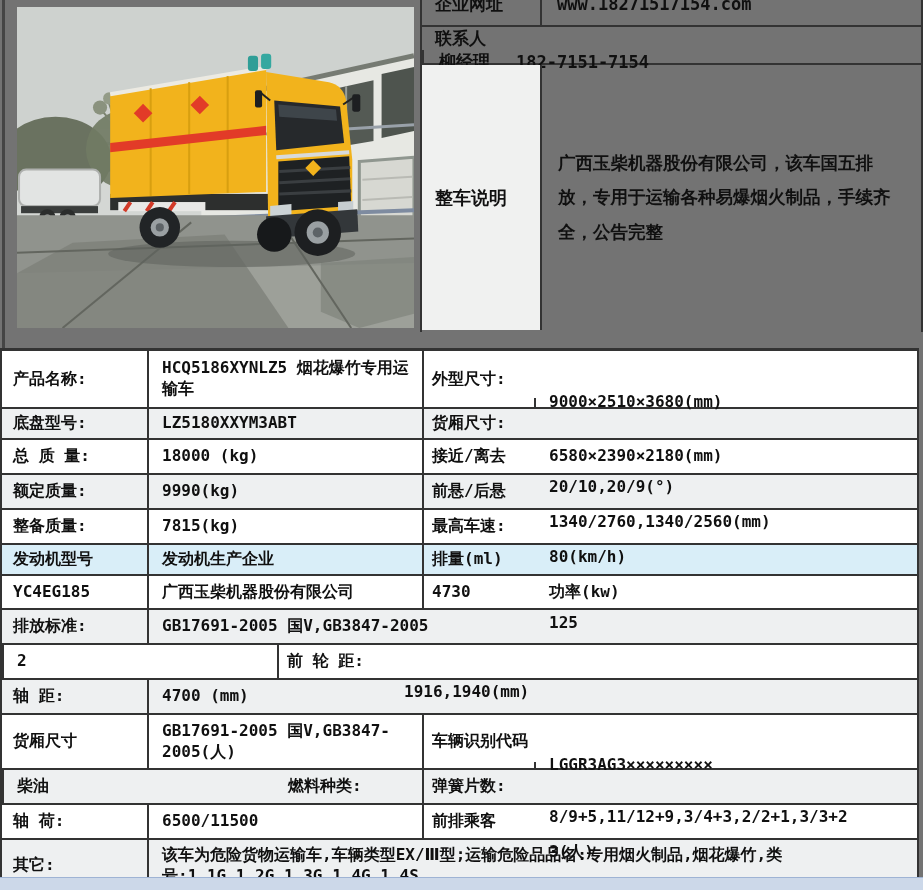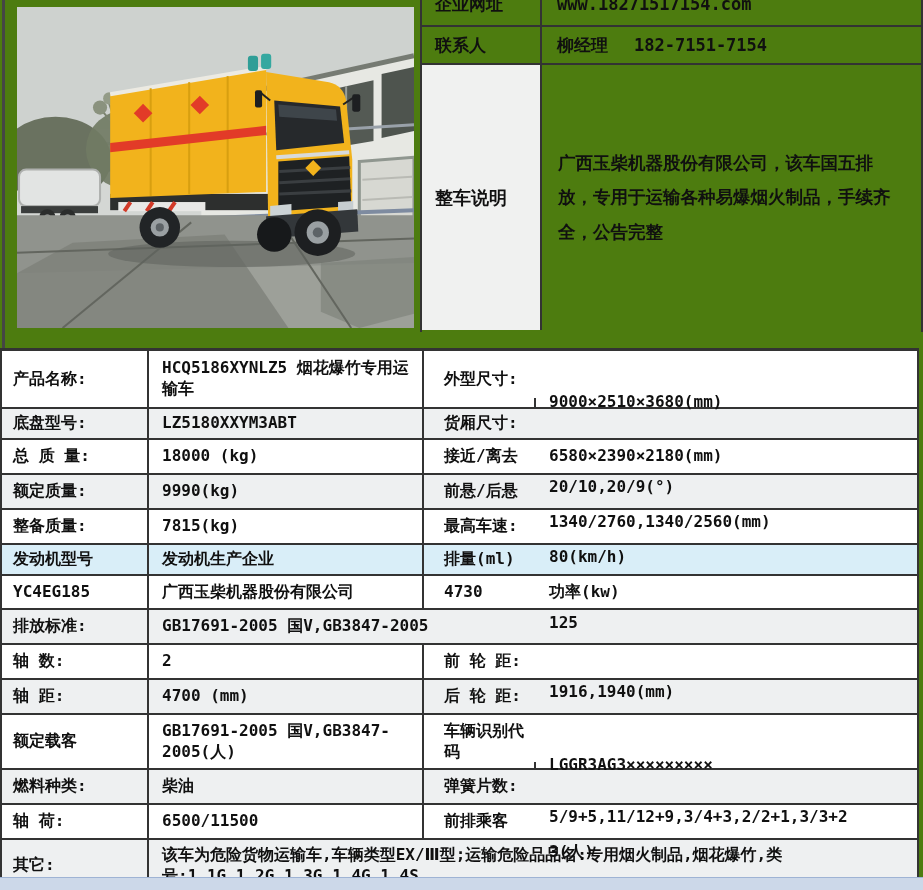--- a/index.html
+++ b/index.html
@@ -1,51 +1,51 @@
 <!DOCTYPE html>
 <html><head>
 <meta charset="utf-8">
 <style>
   html,body{margin:0;padding:0;}
   body{
     width:923px;height:890px;background:#ffffff;
     font-family:"DejaVu Sans Mono","DejaVu Sans","Liberation Sans",sans-serif;
     font-weight:bold;color:#101010;
   }
-  .page{position:relative;width:923px;height:890px;background:#4d7c0f;overflow:hidden;}
+  .page{position:relative;width:923px;height:890px;background:#737373;overflow:hidden;}
   .left-edge{position:absolute;left:2px;top:0;width:3px;height:877px;background:#454545;}
 
   
   .top{position:absolute;left:0;top:0;width:923px;height:332px;display:flex;}
   .photo-cell{width:420px;height:332px;box-sizing:border-box;padding:7px 6px 4px 17px;}
   .photo-cell svg{display:block;width:100%;height:100%;}
 
   .mini{width:503px;height:332px;box-sizing:border-box;border-left:2px solid #333;border-right:2px solid #333;}
   .mini-row{display:flex;box-sizing:border-box;border-bottom:2px solid #333;}
   .mini-row .lab{width:118px;box-sizing:border-box;padding-left:13px;display:flex;align-items:center;font-size:17px;}
   .mini-row .val{flex:1;box-sizing:border-box;border-left:2px solid #333;padding-left:15px;display:flex;align-items:center;font-size:17px;}
   .mr1{height:27px;overflow:hidden;}
   .mr1 .lab,.mr1 .val{align-items:flex-start;}
   .mr1 .clip{display:block;margin-top:-9px;line-height:26px;white-space:nowrap;}
-  .mr2{height:38px;}
+  .mr2{height:38px;flex-direction:column;}
   .mr3{height:265px;border-bottom:none;}
   .mr3 .lab{background:#f0f1f0;font-size:18px;}
   .mr3 .val{padding:14px 18px 14px 16px;font-size:17.5px;line-height:1.95;align-items:center;}
   .gap{margin-left:26px;}
 
   
   .spec{position:absolute;left:0;top:348px;width:919px;box-sizing:border-box;
         border-top:3px solid #333;border-right:2px solid #333;border-left:2px solid #333;}
   .row{display:flex;box-sizing:border-box;border-bottom:2px solid #333;background:#fff;}
   .row.alt{background:#eef0f1;}
   .row.blue{background:#d9eef8;}
   .c{box-sizing:border-box;display:flex;align-items:center;font-size:16px;line-height:1.3;}
   .c1{width:145px;padding-left:11px;}
   .c2{width:275px;border-left:2px solid #333;padding-left:13px;}
-  .c3{width:112px;border-left:2px solid #333;padding-left:20px;}
+  .c3{width:112px;border-left:2px solid #333;padding-left:8px;}
   .c4{flex:1;border-left:2px solid #333;padding-left:13px;padding-right:8px;margin-top:47px;}
   .c2s{flex:1;border-left:2px solid #333;padding-left:13px;padding-right:10px;}
   .h58{height:58px;} .h31{height:31px;} .h35{height:35px;} .h34{height:34px;}
   .h55{height:55px;} .h53{height:53px;}
 
   .bottom-bar{position:absolute;left:0;top:877px;width:923px;height:13px;
               background:#ccd8e9;border-top:1px solid #9eb3d4;box-sizing:border-box;}
 </style>
 </head>
 <body>
@@ -233,44 +233,42 @@
       <div class="c c3">4730</div>
       <div class="c c4">125</div>
     </div>
 
     <div class="row h35 alt">
       <div class="c c1">排放标准:</div>
       <div class="c c2s">GB17691-2005 国V,GB3847-2005</div>
     </div>
 
     <div class="row h35">
-      <div class="c c1">轴 数:</div>
       <div class="c c2">2</div>
       <div class="c c3">前 轮 距:</div>
       <div class="c c4">1916,1940(mm)</div>
     </div>
 
     <div class="row h35 alt">
       <div class="c c1">轴 距:</div>
       <div class="c c2">4700 (mm)</div>
-      <div class="c c3">后 轮 距:</div>
     </div>
 
     <div class="row h55">
-      <div class="c c1">额定载客</div>
+      <div class="c c1">货厢尺寸</div>
       <div class="c c2">GB17691-2005 国V,GB3847-2005(人)</div>
       <div class="c c3">车辆识别代码</div>
       <div class="c c4">LGGR3AG3×××××××××</div>
     </div>
 
     <div class="row h35 alt">
+      <div class="c c2">柴油</div>
       <div class="c c1">燃料种类:</div>
-      <div class="c c2">柴油</div>
       <div class="c c3">弹簧片数:</div>
-      <div class="c c4">5/9+5,11/12+9,3/4+3,2/2+1,3/3+2</div>
+      <div class="c c4">8/9+5,11/12+9,3/4+3,2/2+1,3/3+2</div>
     </div>
 
     <div class="row h35">
       <div class="c c1">轴 荷:</div>
       <div class="c c2">6500/11500</div>
       <div class="c c3">前排乘客</div>
       <div class="c c4">3(人)</div>
     </div>
 
     <div class="row h53 alt">

